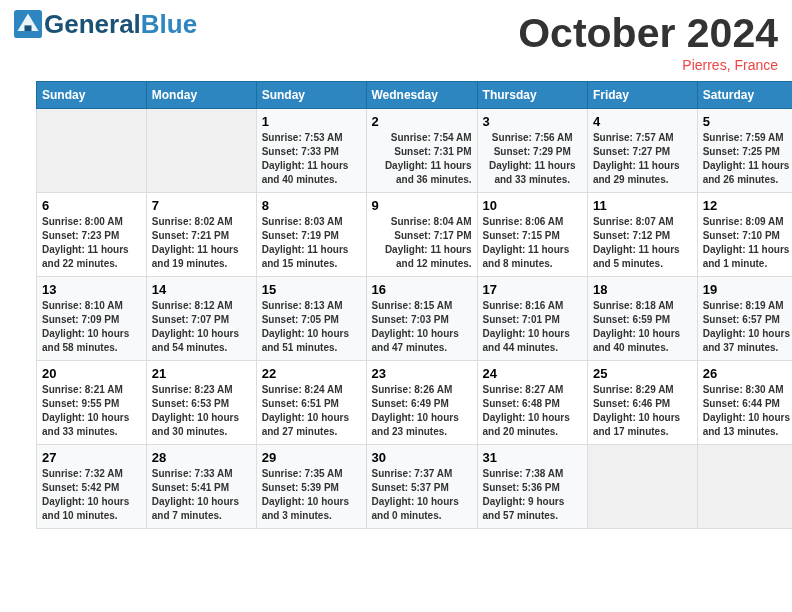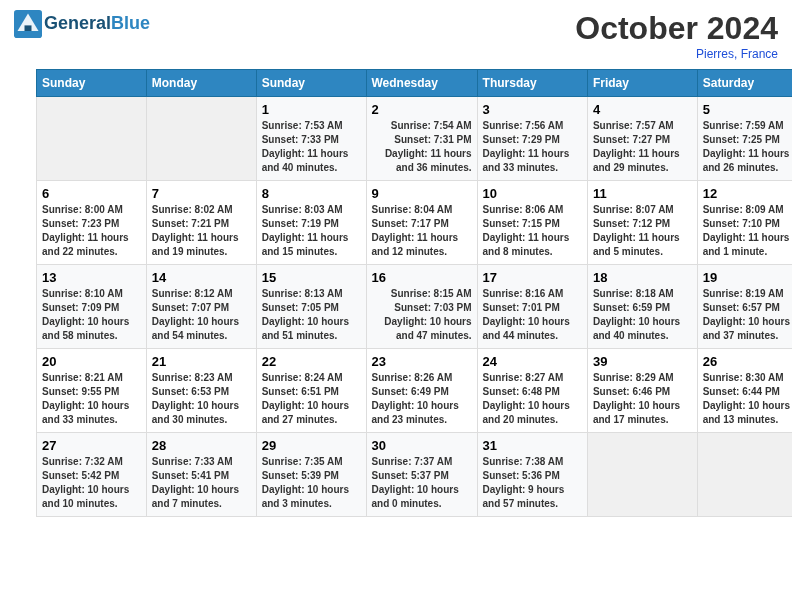--- a/index.html
+++ b/index.html
@@ -15,44 +15,44 @@
       justify-content: space-between;
       align-items: flex-start;
       margin-bottom: 8px;
       padding: 0 4px;
     }
     .logo {
       display: flex;
       align-items: center;
     }
     .logo-text {
-      font-size: 18px;
+      font-size: 26px;
       font-weight: bold;
       color: #1a5276;
       line-height: 1.1;
     }
     .logo-text span {
       color: #2e86c1;
     }
     .logo-icon {
       width: 28px;
       height: 28px;
       margin-right: 2px;
     }
     .title-block {
       text-align: right;
     }
     .month-title {
-      font-size: 32px;
+      font-size: 41px;
       font-weight: bold;
       color: #333;
     }
     .location {
-      font-size: 12px;
-      color: #1d4ed8;
+      font-size: 14px;
+      color: #ef4444;
     }
     table {
       width: 100%;
       border-collapse: collapse;
       font-size: 11px;
       margin-left: 26px;
     }
     thead tr th {
       background-color: #2e86c1;
       color: #fff;
@@ -136,21 +136,21 @@
 Daylight: 11 hours and 40 minutes.</div>
         </td>
         <td>
           <span class="day-num">2</span>
           <div class="day-info" style="white-space: pre-line; text-align: right;">Sunrise: 7:54 AM
 Sunset: 7:31 PM
 Daylight: 11 hours and 36 minutes.</div>
         </td>
         <td>
           <span class="day-num">3</span>
-          <div class="day-info" style="white-space: pre-line;">Sunrise: 7:56 AM
+          <div class="day-info" style="white-space: pre-line; text-align: center;">Sunrise: 7:56 AM
 Sunset: 7:29 PM
 Daylight: 11 hours and 33 minutes.</div>
         </td>
         <td>
           <span class="day-num">4</span>
           <div class="day-info" style="white-space: pre-line;">Sunrise: 7:57 AM
 Sunset: 7:27 PM
 Daylight: 11 hours and 29 minutes.</div>
         </td>
         <td>
@@ -174,21 +174,21 @@
 Daylight: 11 hours and 19 minutes.</div>
         </td>
         <td>
           <span class="day-num">8</span>
           <div class="day-info" style="white-space: pre-line;">Sunrise: 8:03 AM
 Sunset: 7:19 PM
 Daylight: 11 hours and 15 minutes.</div>
         </td>
         <td>
           <span class="day-num">9</span>
-          <div class="day-info" style="white-space: pre-line;">Sunrise: 8:04 AM
+          <div class="day-info" style="white-space: pre-line; text-align: right;">Sunrise: 8:04 AM
 Sunset: 7:17 PM
 Daylight: 11 hours and 12 minutes.</div>
         </td>
         <td>
           <span class="day-num">10</span>
           <div class="day-info" style="white-space: pre-line;">Sunrise: 8:06 AM
 Sunset: 7:15 PM
 Daylight: 11 hours and 8 minutes.</div>
         </td>
         <td>
@@ -218,21 +218,21 @@
 Daylight: 10 hours and 54 minutes.</div>
         </td>
         <td>
           <span class="day-num">15</span>
           <div class="day-info" style="white-space: pre-line;">Sunrise: 8:13 AM
 Sunset: 7:05 PM
 Daylight: 10 hours and 51 minutes.</div>
         </td>
         <td>
           <span class="day-num">16</span>
-          <div class="day-info" style="white-space: pre-line; text-align: right;">Sunrise: 8:15 AM
+          <div class="day-info" style="white-space: pre-line;">Sunrise: 8:15 AM
 Sunset: 7:03 PM
 Daylight: 10 hours and 47 minutes.</div>
         </td>
         <td>
           <span class="day-num">17</span>
           <div class="day-info" style="white-space: pre-line;">Sunrise: 8:16 AM
 Sunset: 7:01 PM
 Daylight: 10 hours and 44 minutes.</div>
         </td>
         <td>
@@ -273,21 +273,21 @@
 Sunset: 6:49 PM
 Daylight: 10 hours and 23 minutes.</div>
         </td>
         <td>
           <span class="day-num">24</span>
           <div class="day-info" style="white-space: pre-line;">Sunrise: 8:27 AM
 Sunset: 6:48 PM
 Daylight: 10 hours and 20 minutes.</div>
         </td>
         <td>
-          <span class="day-num">39</span>
+          <span class="day-num">25</span>
           <div class="day-info" style="white-space: pre-line;">Sunrise: 8:29 AM
 Sunset: 6:46 PM
 Daylight: 10 hours and 17 minutes.</div>
         </td>
         <td>
           <span class="day-num">26</span>
           <div class="day-info" style="white-space: pre-line;">Sunrise: 8:30 AM
 Sunset: 6:44 PM
 Daylight: 10 hours and 13 minutes.</div>
         </td>

